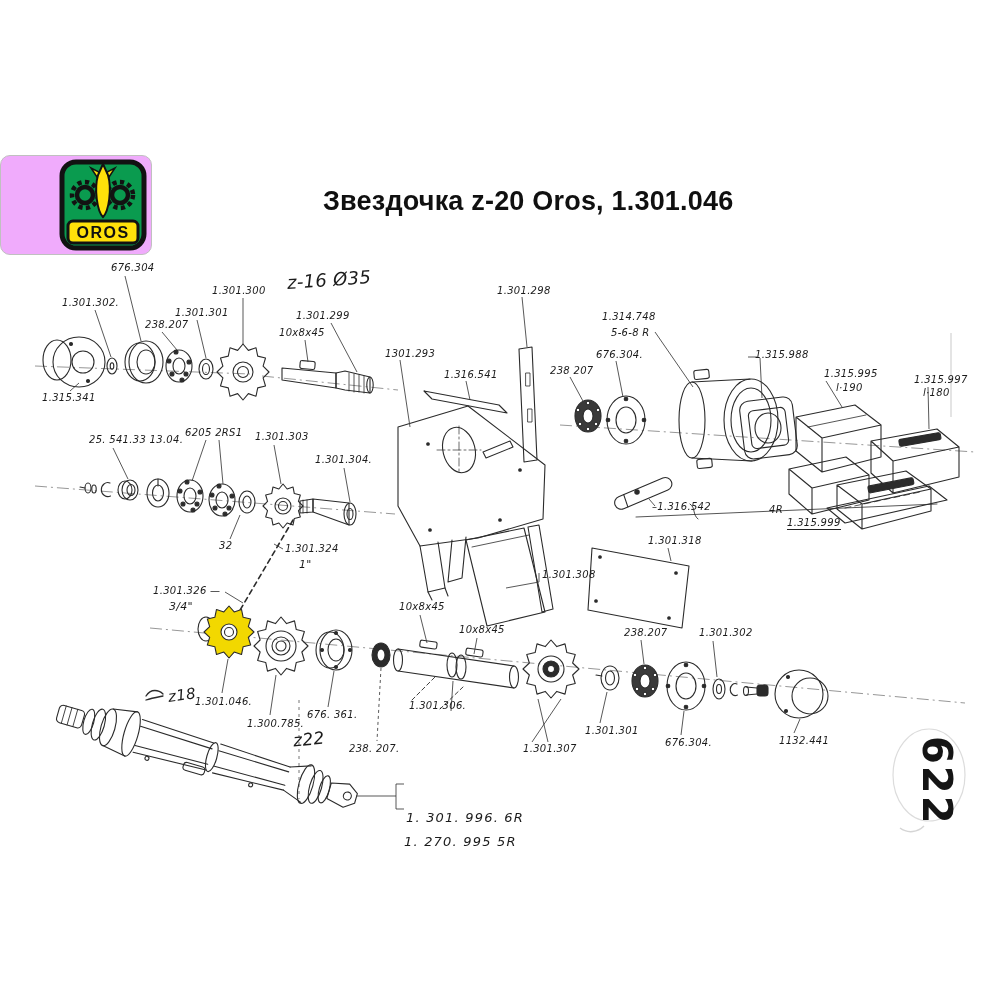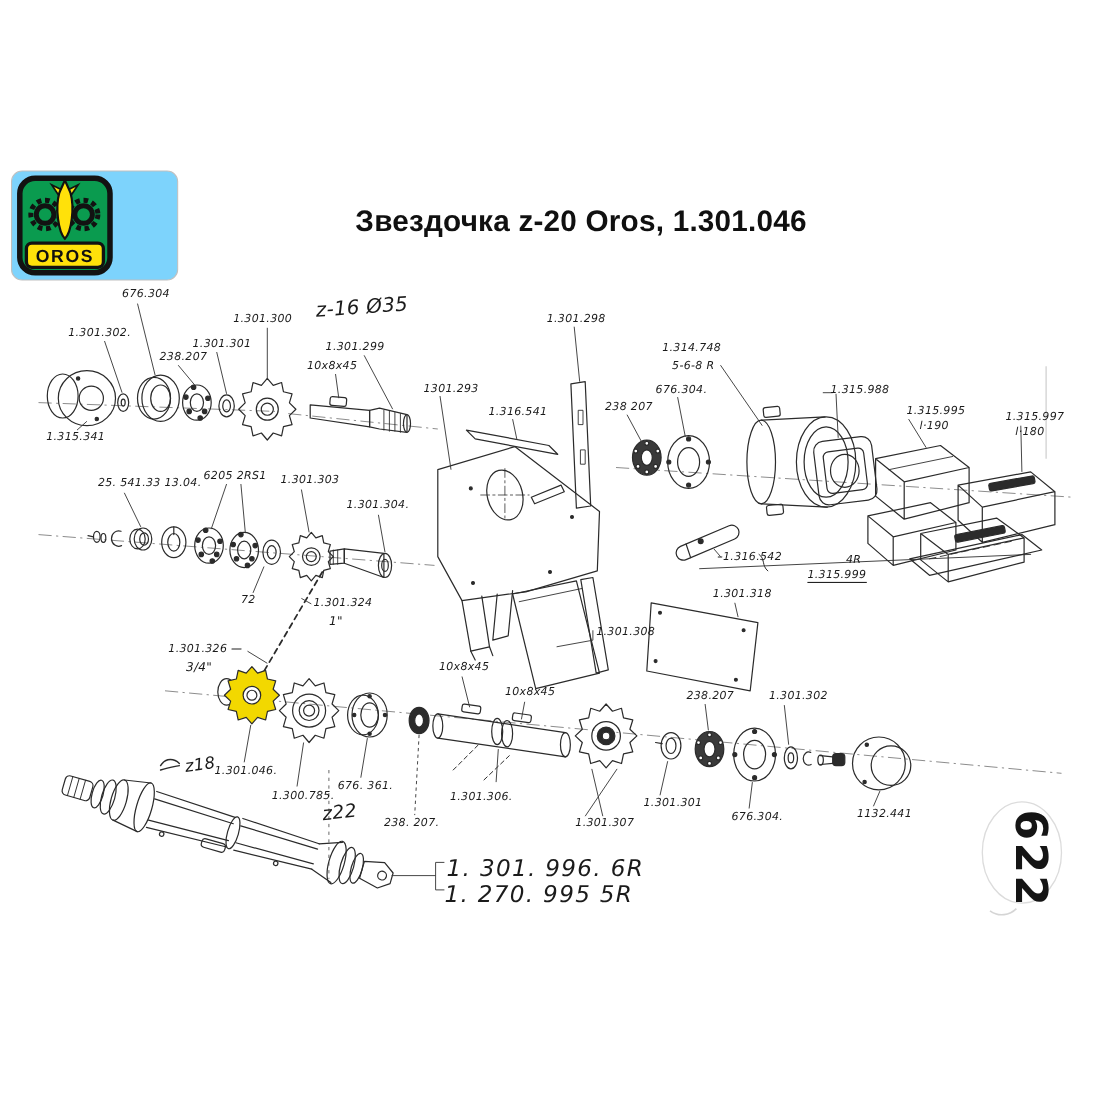--- a/index.html
+++ b/index.html
@@ -6,33 +6,33 @@
   body{
     width:1000px;height:1000px;position:relative;background:#fff;
     font-family:"DejaVu Sans",sans-serif;overflow:hidden;color:#1d1d1d;
   }
   .title{
     position:absolute;left:323px;top:186px;z-index:3;
     font-family:"Liberation Sans",sans-serif;font-weight:700;font-size:27px;
     color:#101010;letter-spacing:.2px;white-space:nowrap;
   }
   .logo-card{
-    position:absolute;left:10px;top:155px;width:150px;height:98px;z-index:3;
-    background:#7dd3fc;border:1.5px solid #c0c0c0;border-radius:10px;
-    display:flex;align-items:center;justify-content:flex-start;
+    position:absolute;left:0;top:155px;width:150px;height:98px;z-index:3;
+    background:#f0abfc;border:1.5px solid #c0c0c0;border-radius:10px;
+    display:flex;align-items:center;justify-content:flex-end;
   }
   .lbl{
     position:absolute;z-index:3;font-style:italic;font-size:10px;
     letter-spacing:.3px;color:#1b1b1b;white-space:nowrap;
   }
   .sm{font-size:11px;}
   .hand{font-size:18px;font-weight:500;transform:rotate(-4deg);}
   .hand2{font-size:15px;transform:rotate(-8deg);}
   .hand3{font-size:17px;transform:rotate(-6deg);}
-  .big{font-size:21px;letter-spacing:1.2px;}
+  .big{font-size:13px;letter-spacing:1.2px;margin-top:33px;}
   .underl{border-bottom:1.4px solid #222;padding-bottom:1px;}
   .pagenum{
     position:absolute;left:892px;top:748px;z-index:3;
     font-weight:700;font-size:40px;letter-spacing:2px;color:#151515;
     transform:rotate(90deg);transform-origin:40px 28px;
   }
   svg.diagram{position:absolute;left:0;top:0;z-index:1;}
 </style>
 </head>
 <body>
@@ -369,35 +369,35 @@
 <span class="lbl" style="left:596px;top:349px">676.304.</span>
 <span class="lbl" style="left:755px;top:349px">1.315.988</span>
 <span class="lbl" style="left:824px;top:368px">1.315.995</span>
 <span class="lbl" style="left:836px;top:382px">l·190</span>
 <span class="lbl" style="left:914px;top:374px">1.315.997</span>
 <span class="lbl" style="left:923px;top:387px">l·180</span>
 <span class="lbl" style="left:89px;top:434px">25. 541.33 13.04.</span>
 <span class="lbl" style="left:185px;top:427px">6205 2RS1</span>
 <span class="lbl" style="left:255px;top:431px">1.301.303</span>
 <span class="lbl" style="left:315px;top:454px">1.301.304.</span>
-<span class="lbl" style="left:219px;top:540px">72</span>
+<span class="lbl" style="left:219px;top:540px">32</span>
 <span class="lbl" style="left:285px;top:543px">1.301.324</span>
 <span class="lbl sm" style="left:299px;top:558px">1"</span>
 <span class="lbl" style="left:652px;top:501px">–1.316.542</span>
-<span class="lbl underl" style="left:734px;top:517px">1.315.999</span>
+<span class="lbl underl" style="left:787px;top:517px">1.315.999</span>
 <span class="lbl" style="left:769px;top:504px">4R</span>
 <span class="lbl" style="left:648px;top:535px">1.301.318</span>
 <span class="lbl" style="left:542px;top:569px">1.301.308</span>
 <span class="lbl" style="left:153px;top:585px">1.301.326 —</span>
 <span class="lbl sm" style="left:169px;top:600px">3/4"</span>
 <span class="lbl hand2" style="left:168px;top:686px">z18</span>
 <span class="lbl" style="left:195px;top:696px">1.301.046.</span>
 <span class="lbl" style="left:399px;top:601px">10x8x45</span>
 <span class="lbl" style="left:459px;top:624px">10x8x45</span>
-<span class="lbl" style="left:409px;top:719px">1.301.306.</span>
+<span class="lbl" style="left:409px;top:700px">1.301.306.</span>
 <span class="lbl" style="left:349px;top:743px">238. 207.</span>
 <span class="lbl" style="left:307px;top:709px">676. 361.</span>
 <span class="lbl" style="left:247px;top:718px">1.300.785.</span>
 <span class="lbl hand3" style="left:293px;top:729px">z22</span>
 <span class="lbl" style="left:523px;top:743px">1.301.307</span>
 <span class="lbl" style="left:624px;top:627px">238.207</span>
 <span class="lbl" style="left:699px;top:627px">1.301.302</span>
 <span class="lbl" style="left:585px;top:725px">1.301.301</span>
 <span class="lbl" style="left:665px;top:737px">676.304.</span>
 <span class="lbl" style="left:779px;top:735px">1132.441</span>

